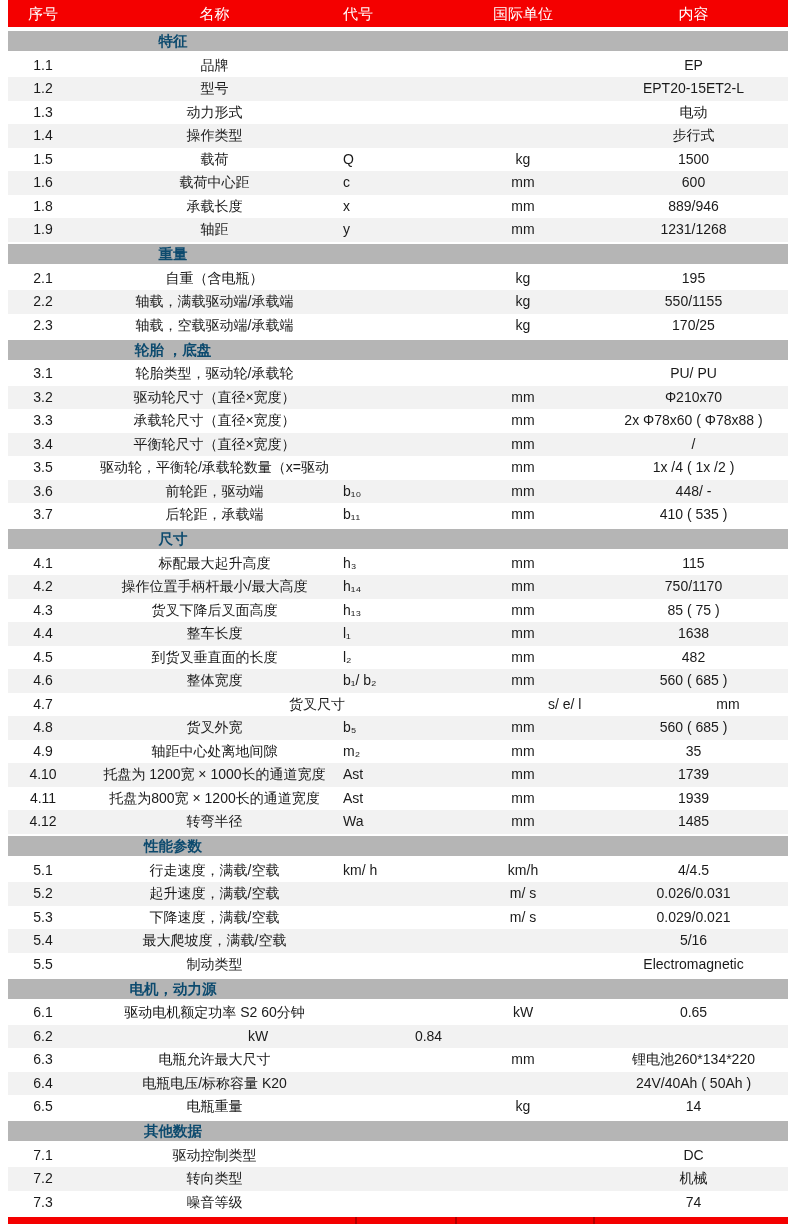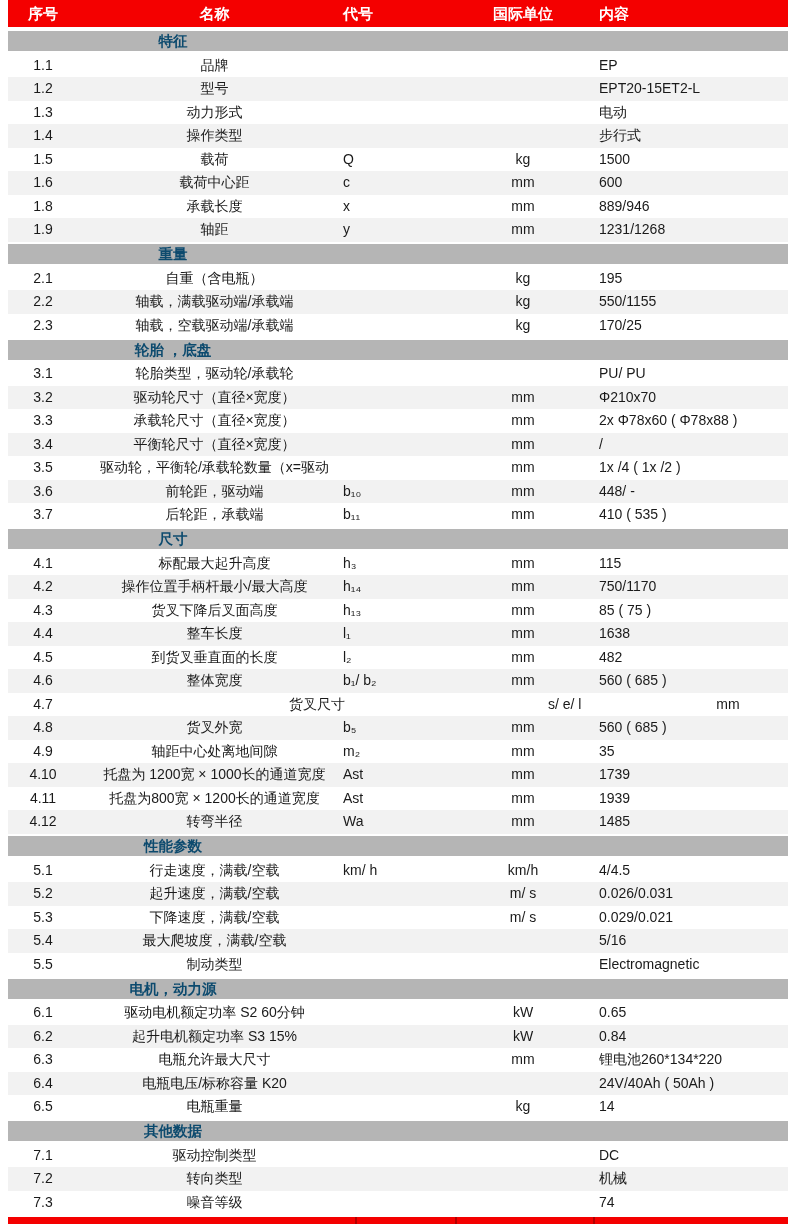--- a/index.html
+++ b/index.html
@@ -13,28 +13,28 @@
   html,body{margin:0;padding:0;}
   body{
     width:800px;height:1228px;background:#ffffff;color:var(--ink);
     font-family:"Liberation Sans","DejaVu Sans",sans-serif;
     overflow:hidden;
   }
   .page{width:800px;padding:0 12px 0 8px;}
   
   .thead{
     display:flex;height:27px;line-height:27px;background:var(--red);
-    color:#fff;font-weight:bold;font-size:15px;margin-bottom:4px;
+    color:#fff;font-weight:normal;font-size:15px;margin-bottom:4px;
   }
   
   .c1{width:70px;text-align:center;flex:none;}
   .c2{flex:1;text-align:center;padding-left:8px;min-width:0;overflow:hidden;white-space:nowrap;}
   .c3{width:120px;text-align:left;flex:none;}
   .c4{width:120px;text-align:center;flex:none;}
-  .c5{width:205px;text-align:left;flex:none;padding-left:16px;white-space:nowrap;}
+  .c5{width:205px;text-align:center;flex:none;padding-left:16px;white-space:nowrap;}
   
   .section{
     display:flex;height:20px;line-height:20px;background:var(--gray-bar);
     margin:2.5px 0;font-weight:bold;font-size:14.5px;color:#0c4a6e;
   }
   .section .title{width:330px;text-align:center;}
   
   .row{display:flex;height:23.5px;line-height:23.5px;font-size:14px;}
   .row.alt{background:var(--row-alt);}
   
@@ -326,21 +326,20 @@
       </div>
       <div class="row">
         <div class="c1">6.1</div>
         <div class="c2">驱动电机额定功率 S2 60分钟</div>
         <div class="c3"></div>
         <div class="c4">kW</div>
         <div class="c5">0.65</div>
       </div>
       <div class="row alt">
         <div class="c1">6.2</div>
-        <div class="c2">起升电机额定功率 S3 15%</div>
         <div class="c3"></div>
         <div class="c4">kW</div>
         <div class="c5">0.84</div>
       </div>
       <div class="row">
         <div class="c1">6.3</div>
         <div class="c2">电瓶允许最大尺寸</div>
         <div class="c3"></div>
         <div class="c4">mm</div>
         <div class="c5">锂电池260*134*220</div>

